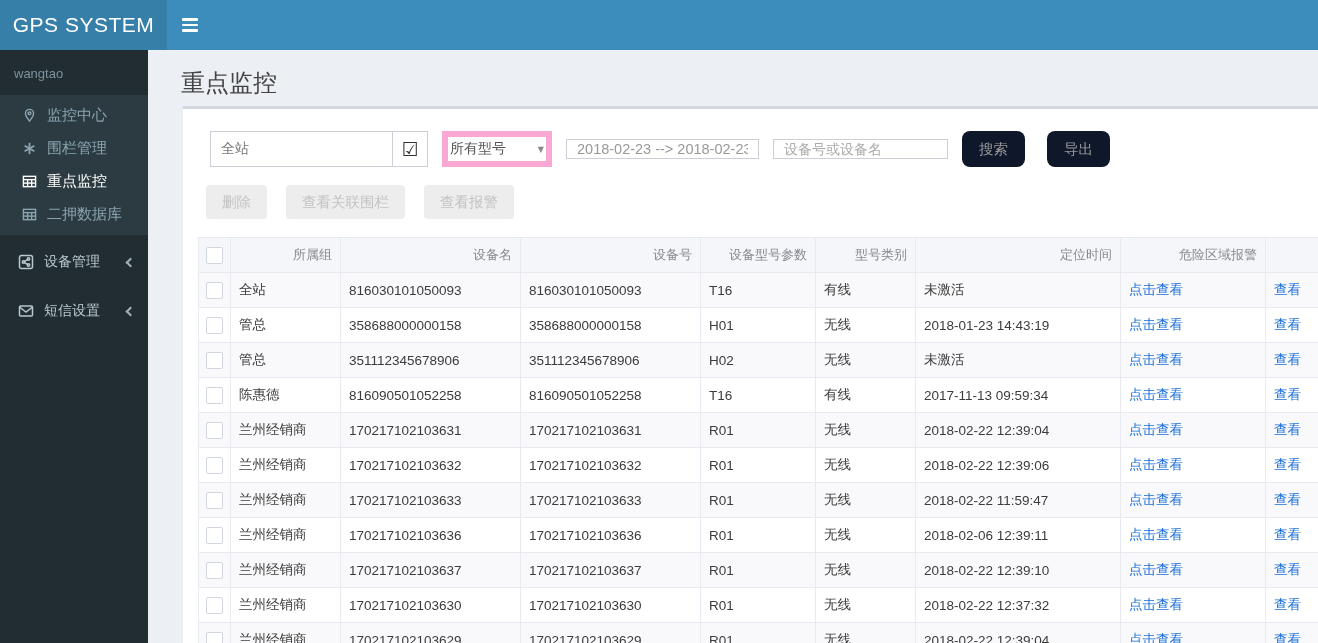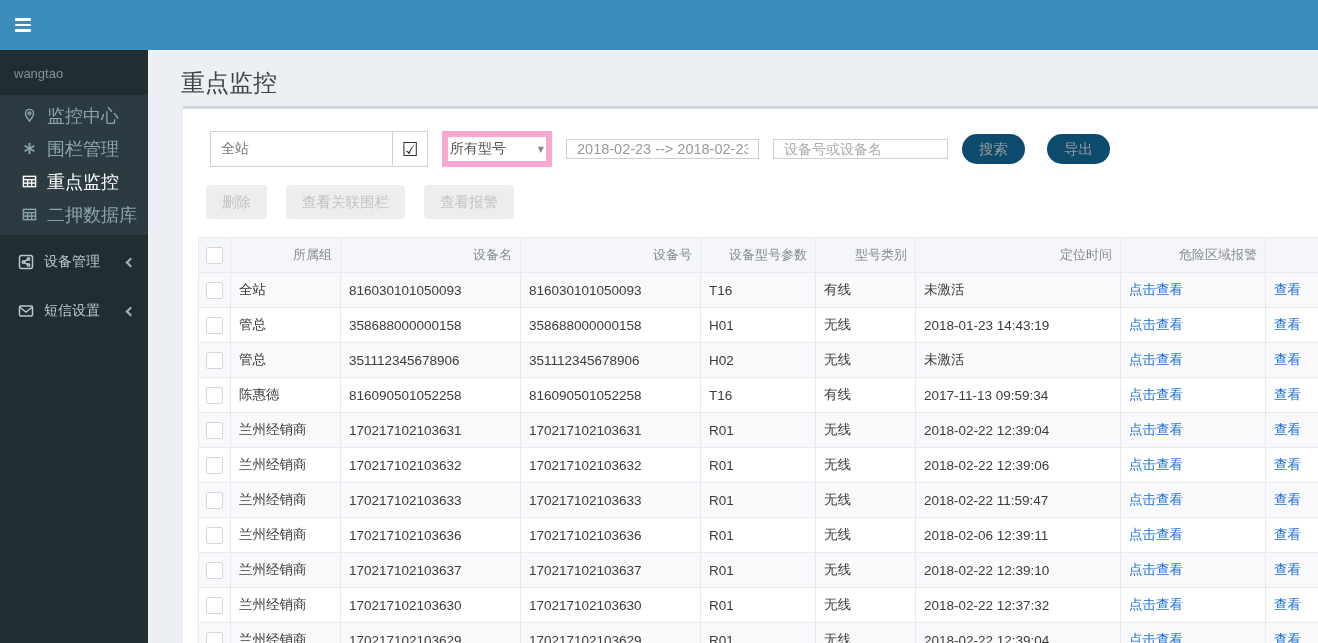--- a/index.html
+++ b/index.html
@@ -18,21 +18,21 @@
   .sidebar { position:absolute; top:50px; left:0; width:148px; height:593px; background:#222d32; }
   .user-label { padding:16px 14px 14px 14px; color:#7d929c; font-size:13px; }
   .menu-item { height:44px; display:flex; align-items:center; padding:0 10px 0 15px;
     color:#b8c7ce; font-size:14px; cursor:pointer; border-left:3px solid transparent; }
   .menu-item .mi-icon { width:16px; height:16px; margin-right:10px; flex:0 0 16px; display:flex; align-items:center; }
   .menu-item .mi-label { flex:1; }
   .menu-item.active { background:#1e282c; border-left-color:#3c8dbc; color:#fff; }
   .menu-item.spaced { margin-top:5px; }
   .submenu { background:#2c3b41; padding:4px 0; }
   .submenu-item { height:33px; display:flex; align-items:center; padding-left:22px;
-    color:#8aa4af; font-size:18px; cursor:pointer; }
+    color:#8aa4af; font-size:15px; cursor:pointer; }
   .submenu-item .mi-icon { width:15px; height:15px; margin-right:10px; flex:0 0 15px; display:flex; align-items:center; }
   .submenu-item.active { color:#fff; }
   .chev { width:7px; height:7px; border-left:2px solid currentColor; border-bottom:2px solid currentColor;
     display:inline-block; opacity:.85; }
   .chev-left  { transform:rotate(45deg); margin-right:4px; }
   .chev-down  { transform:rotate(-45deg); margin-right:2px; margin-top:-3px; }
 
   
   .content { position:absolute; top:50px; left:167px; width:1151px; height:593px; background:#ecf0f5; }
   .page-title { font-size:24px; color:#444; padding:17px 0 0 14px; font-weight:400; }
@@ -48,21 +48,21 @@
     align-items:center; justify-content:center; cursor:pointer; }
   .addon .cb { font-family:"DejaVu Sans",sans-serif; font-size:19px; color:#333; line-height:1; }
   .fake-select { width:110px; height:36px; border:6px solid #f9a8d4; background:#fff; display:flex;
     align-items:center; justify-content:space-between; padding:0 2px; font-size:14px; color:#555; cursor:pointer; }
   .fake-select .arrow { font-family:"DejaVu Sans",sans-serif; font-size:8px; color:#888; }
   .txt-input { height:20px; border:1px solid #ccd0d6; padding:0 10px; font-size:14.5px; color:#999;
     outline:none; background:#fff; }
   .date-input { width:193px; }
   .device-input { width:175px; font-size:14px; }
   .device-input::placeholder { color:#aaa; }
-  .btn { height:30px; padding:0 17px; border:none; border-radius:16px; background:#0c4a6e;
+  .btn { height:36px; padding:0 17px; border:none; border-radius:8px; background:#0f172a;
     color:#9b9b9b; font-size:14.5px; cursor:pointer; font-family:inherit; }
   .btn.export { margin-left:8px; }
 
   
   .action-row { display:flex; margin-left:8px; margin-top:18px; gap:19px; }
   .btn-disabled { height:34px; padding:0 16px; border:none; border-radius:4px; background:#ededed;
     color:#c3c3c3; font-size:14.5px; cursor:default; font-family:inherit; }
 
   
   table { border-collapse:collapse; table-layout:fixed; width:1174px; margin-top:18px; font-size:13.5px; }
@@ -76,20 +76,21 @@
   input[type="checkbox"] { appearance:none; -webkit-appearance:none; width:17px; height:17px;
     border:1px solid #d2d6de; background:#fff; border-radius:2px; vertical-align:middle; cursor:pointer; }
   a.tbl-link { color:#1a6ed8; text-decoration:none; cursor:pointer; }
 
   svg.ic { stroke:currentColor; fill:none; stroke-width:1.5; width:100%; height:100%; }
 </style>
 </head>
 <body>
 
 <div class="topbar">
+  <div class="brand">GPS SYSTEM</div>
   <div class="hamburger">
     <span></span>
       <span></span>
       <span></span>
   </div>
 </div>
 
 <div class="sidebar">
   <div class="user-label">wangtao</div>
 

